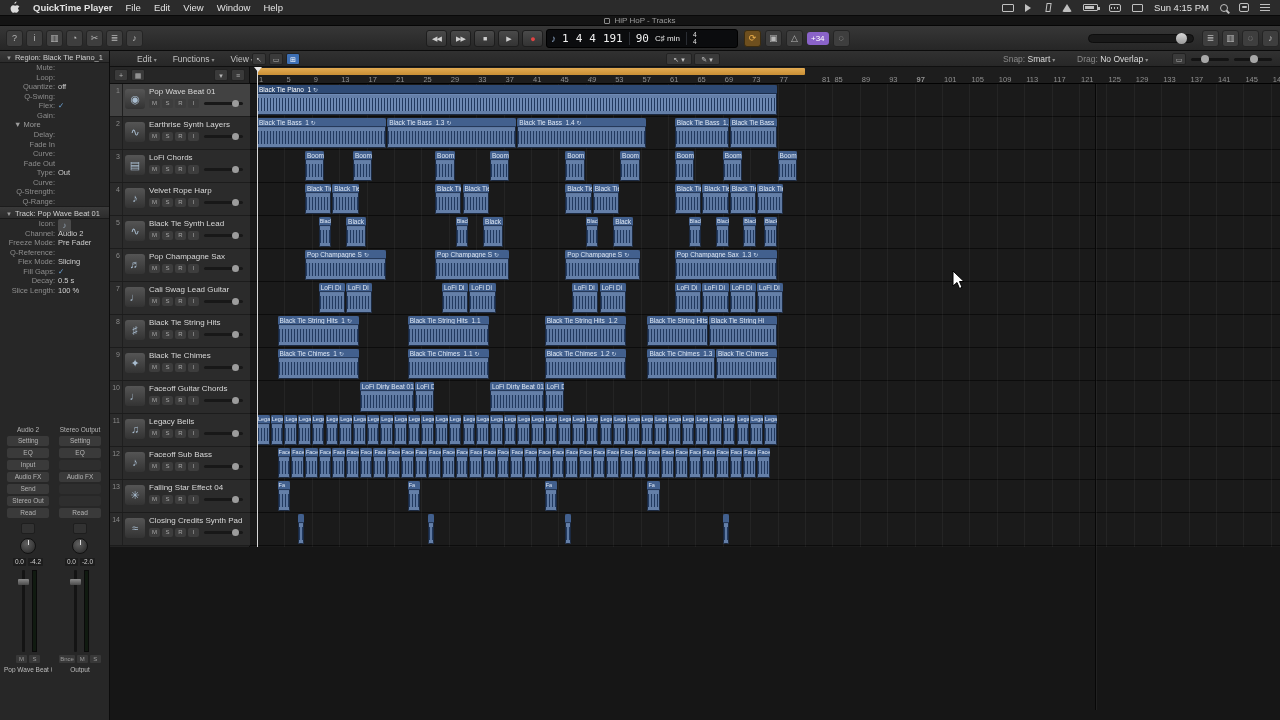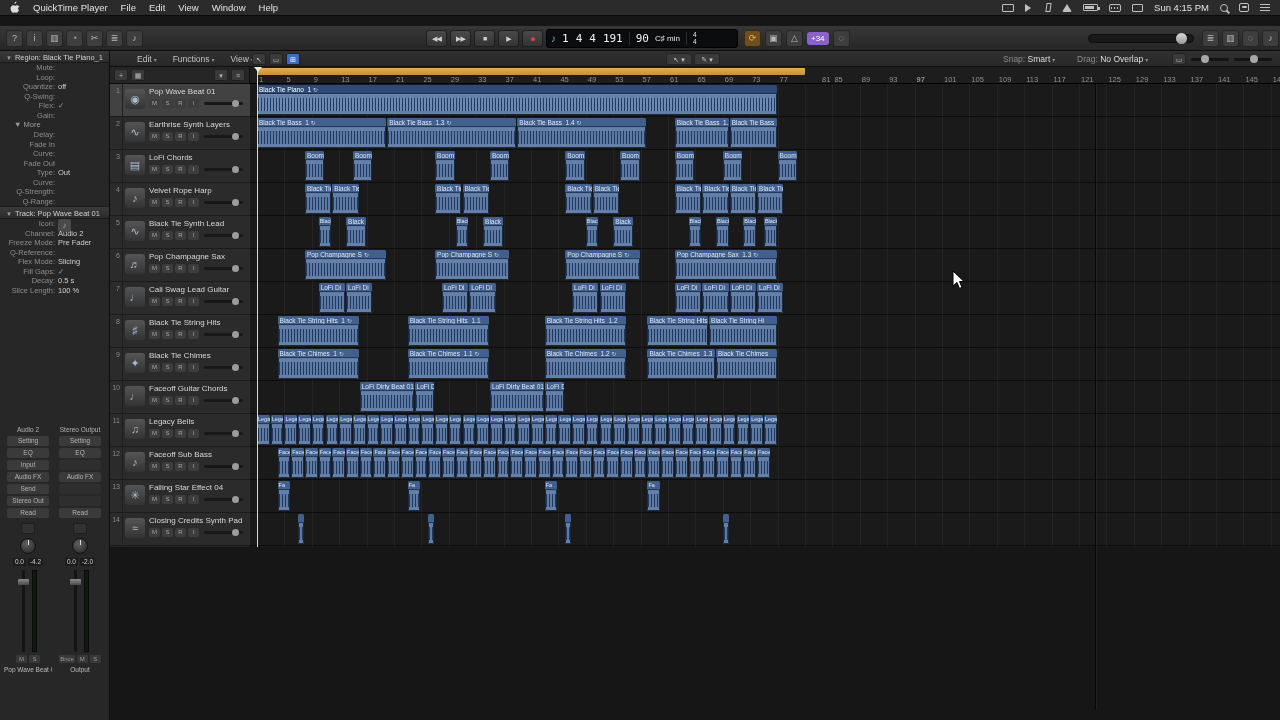--- a/index.html
+++ b/index.html
@@ -1,21 +1,21 @@
 <!DOCTYPE html>
 <html><head>
 <meta charset="utf-8">
 <style>
 *{margin:0;padding:0;box-sizing:border-box}
 html,body{background:#000}
 #screen{position:relative;width:1280px;height:720px;background:#161616;font-family:"Liberation Sans",sans-serif;overflow:hidden;color:#ccc}
 
 
 #menubar{position:absolute;left:0;top:0;width:1280px;height:16px;background:#2b2b2b;border-bottom:1px solid #090909;display:flex;align-items:center;padding:0 10px;gap:13px;font-size:9.5px;color:#e2e2e2;z-index:8}
-#menubar .app{font-weight:normal}
+#menubar .app{font-weight:bold}
 #mb-menus{display:flex;gap:13px}
 #mb-menus .mitem{cursor:default}
 #mb-right{margin-left:auto;display:flex;align-items:center;gap:11px}
 .sic{position:relative;display:inline-block;width:11px;height:9px;opacity:.9}
 .sic-mirroring{width:12px;height:8px;border:1px solid #d0d0d0;border-radius:1px}
 .sic-volume{width:0;height:0;border:4px solid transparent;border-left:6px solid #d0d0d0}
 .sic-bluetooth{width:5px;height:9px;border:1px solid #d0d0d0;transform:skewX(-8deg)}
 .sic-wifi{width:0;height:0;border-left:5px solid transparent;border-right:5px solid transparent;border-bottom:8px solid #d0d0d0;border-radius:2px}
 .sic-keyboard{width:12px;height:8px;border:1px solid #d0d0d0;border-radius:2px;background:repeating-linear-gradient(90deg,#d0d0d0 0 1px,transparent 1px 3px) center/8px 2px no-repeat}
 .sic-battery{width:15px;height:7px;border:1px solid #d0d0d0;border-radius:1px}
@@ -169,20 +169,23 @@
         </span>
       <span id="mb-clock">Sun 4:15 PM</span>
       <span id="mb-status2" style="display:flex;gap:11px;align-items:center">
           <span class="sic sic-spotlight"></span>
           <span class="sic sic-control-center"></span>
           <span class="sic sic-notification"></span>
         </span>
     </span>
   </div>
 
+  <div id="titlebar">
+    <span class="wicon"></span><span>HiP HoP - Tracks</span>
+  </div>
 
   <div id="toolbar">
     <div id="tb-left">
         <div class="tbtn">?</div>
         <div class="tbtn">i</div>
         <div class="tbtn">▥</div>
         <div class="tbtn">◔</div>
         <div class="tbtn">✂</div>
         <div class="tbtn">≣</div>
         <div class="tbtn">♪</div>

